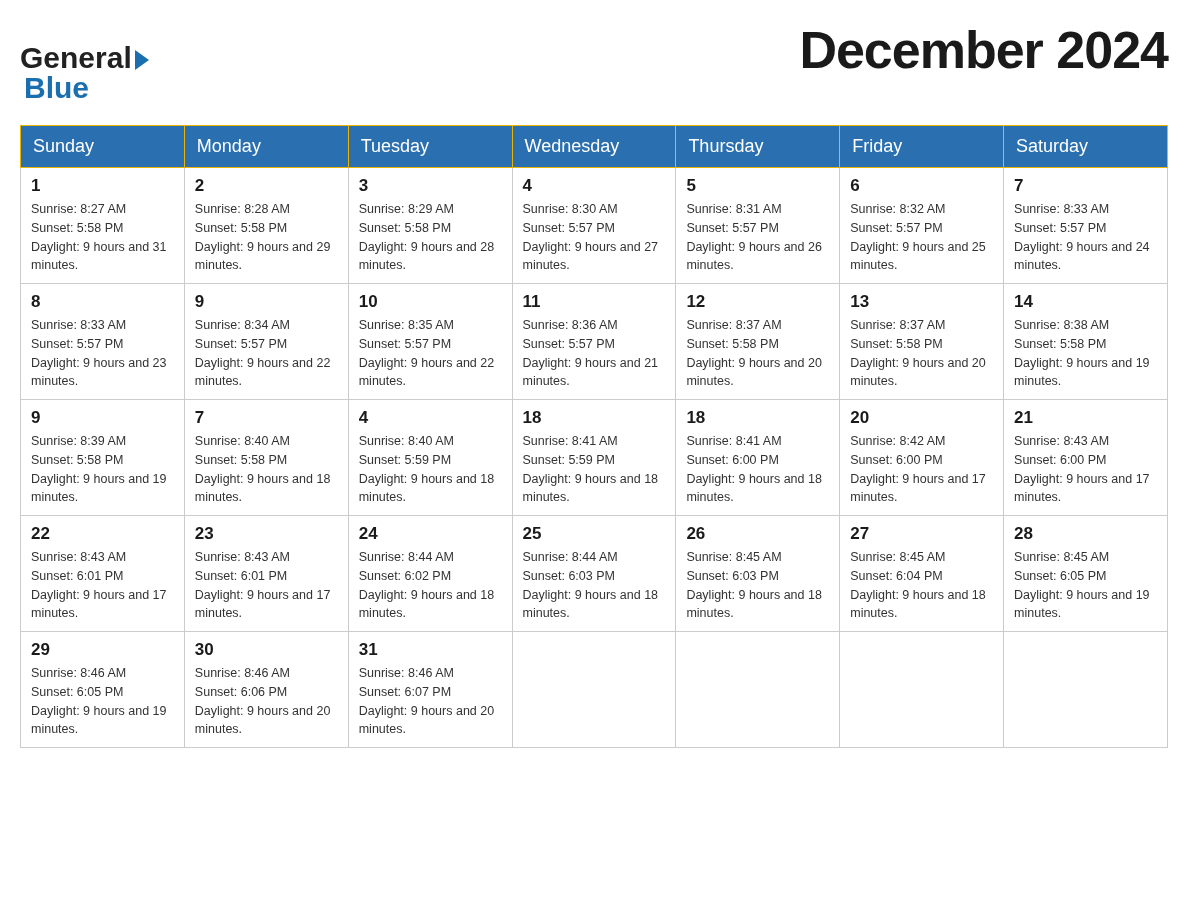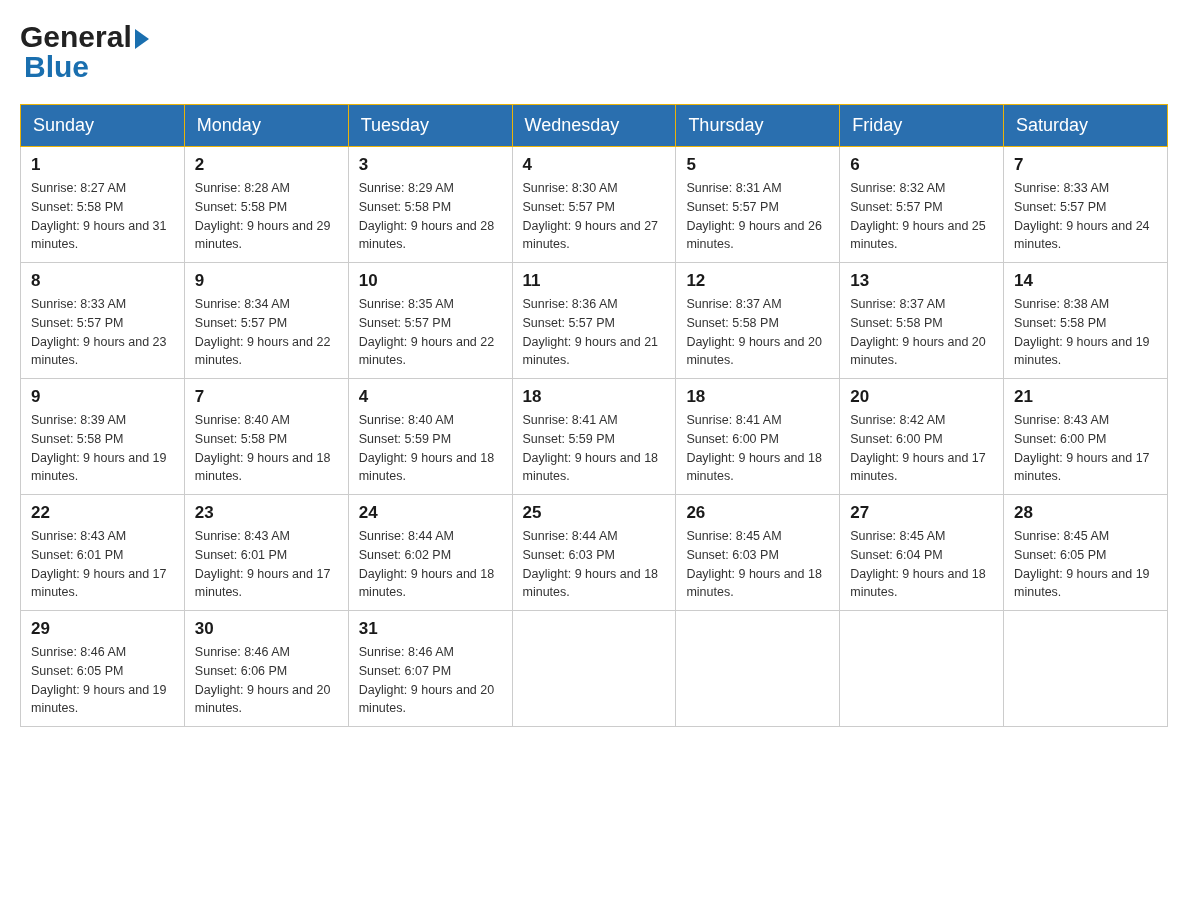--- a/index.html
+++ b/index.html
@@ -67,20 +67,21 @@
     .empty-cell {
       background: #fff;
     }
     .logo-wrapper {
       display: flex;
       flex-direction: column;
     }
     .logo-line1 {
       display: flex;
       align-items: center;
+      margin-top: 21px;
     }
     .logo-text-general {
       font-size: 30px;
       font-weight: bold;
       color: #222;
     }
     .logo-arrow {
       display: inline-block;
       margin-left: 3px;
       width: 0;
@@ -106,20 +107,21 @@
   <div class="logo-wrapper">
     <div class="logo-line1">
       <span class="logo-text-general">General</span>
       <span class="logo-arrow"></span>
     </div>
     <div style="display:flex; align-items:flex-start;">
       <span class="logo-text-blue">Blue</span>
     </div>
   </div>
   <div class="title-section">
+    <div class="month-title">December 2024</div>
   </div>
 </div>
 
 <table class="calendar">
   <thead>
     <tr>
     <th>Sunday</th>
         <th>Monday</th>
         <th>Tuesday</th>
         <th>Wednesday</th>

